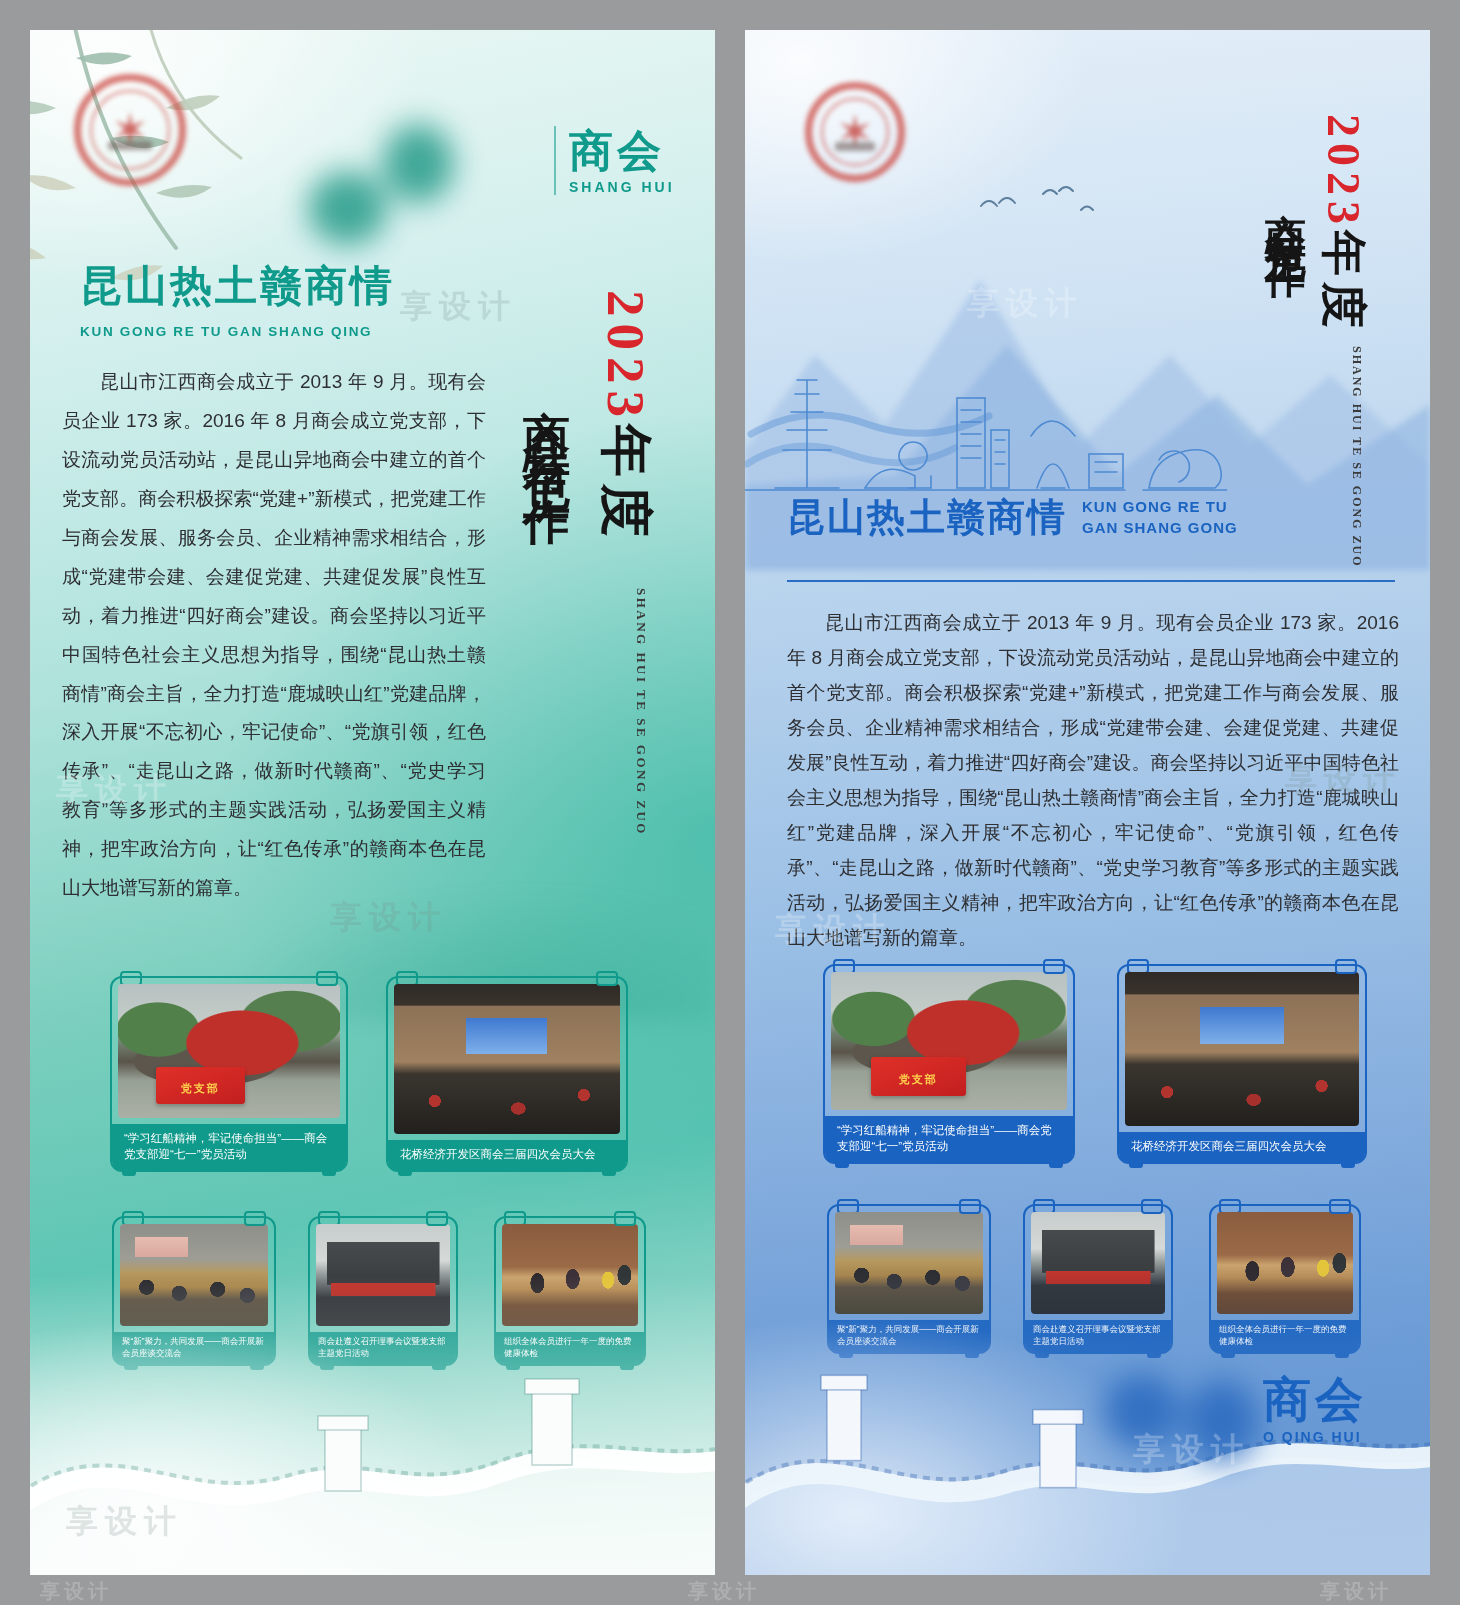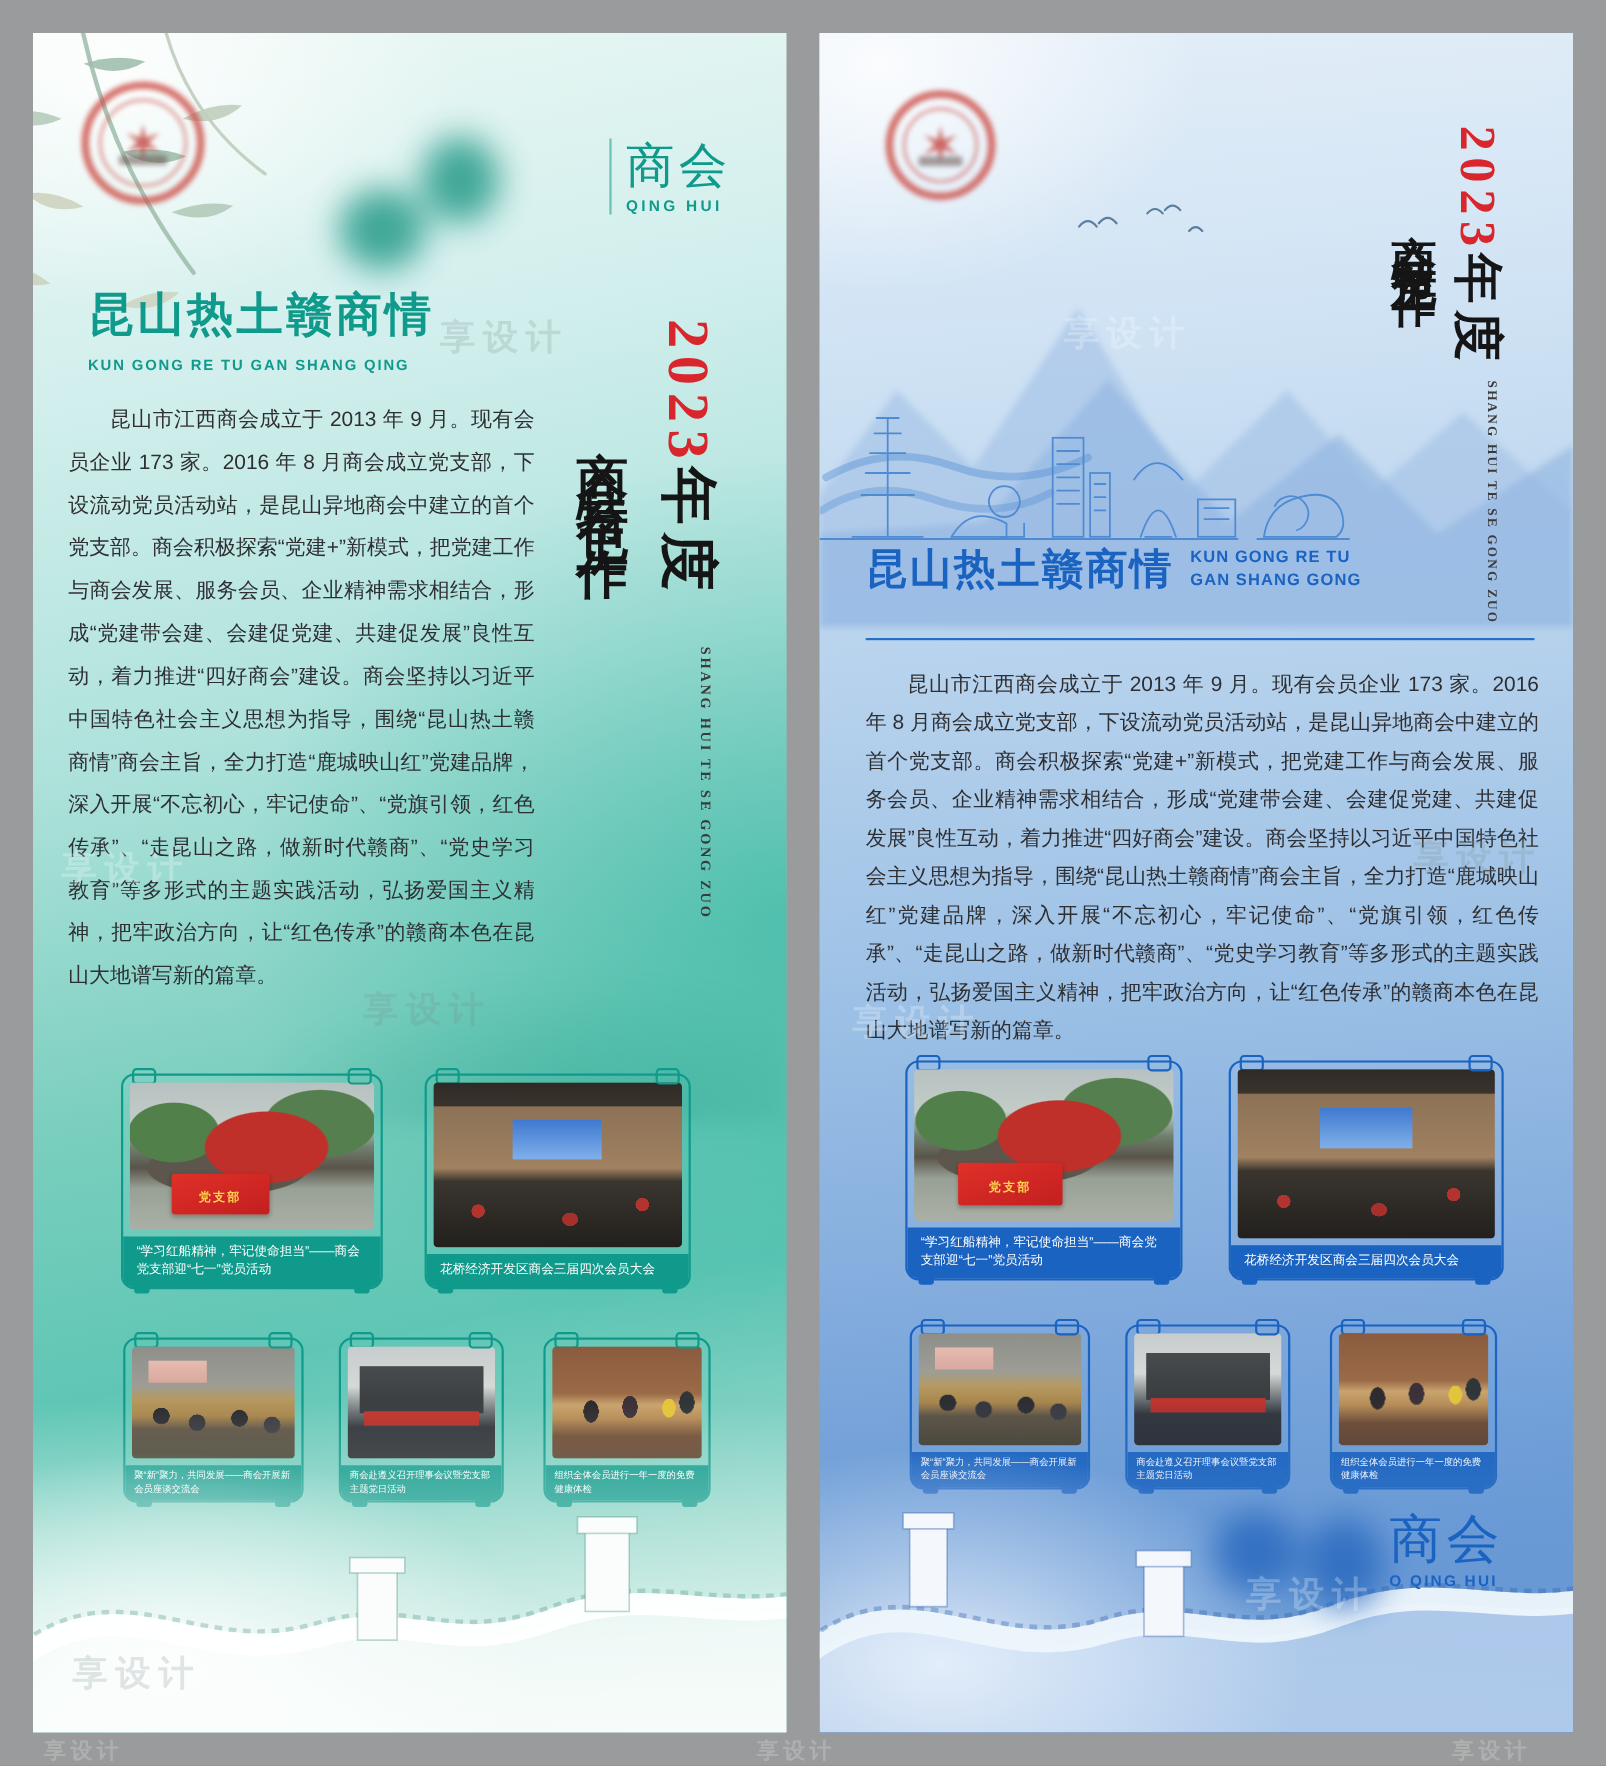--- a/index.html
+++ b/index.html
@@ -36,21 +36,21 @@
   
   .brand-blur{position:absolute;filter:blur(15px);opacity:.9}
   .poster--green .brand-blur{left:268px;top:86px;width:165px;height:140px;background:
       radial-gradient(62px 58px at 30% 66%, #2f9f8e 62%, transparent 64%),
       radial-gradient(56px 62px at 73% 34%, #2f9f8e 62%, transparent 64%)}
   .brand-blur--b{left:340px;top:1318px;width:190px;height:140px;background:
       radial-gradient(60px 58px at 30% 45%, #2d6cc0 62%, transparent 64%),
       radial-gradient(56px 64px at 72% 52%, #2d6cc0 62%, transparent 64%)!important}
   .brand{position:absolute;color:var(--acc)}
   .brand--top{left:524px;top:96px;padding-left:13px;border-left:2px solid rgba(15,154,139,.55)}
-  .brand-cn{font-size:44px;font-weight:400;letter-spacing:4px;line-height:1.15}
+  .brand-cn{font-size:44px;font-weight:700;letter-spacing:4px;line-height:1.15}
   .brand-en{font-size:14px;font-weight:700;letter-spacing:3px;margin-top:2px}
   .brand--bottom{left:518px;top:1342px;border:none}
   .brand--bottom .brand-cn{font-size:48px}
   .brand--bottom .brand-en{letter-spacing:2px}
 
   
   .head-g{position:absolute;left:50px;top:228px;color:var(--acc)}
   .head-g h1{font-size:42px;font-weight:800;letter-spacing:3px}
   .head-g .py{font-size:13.5px;font-weight:700;letter-spacing:1.7px;margin-top:10px}
   .head-b{position:absolute;left:42px;top:462px;display:flex;align-items:center;gap:15px;color:var(--acc)}
@@ -182,21 +182,21 @@
 
     <div class="seal">
       <div class="seal-ring"></div>
       <span class="seal-star">✶</span>
       <div class="seal-bar"></div>
     </div>
 
     <div class="brand-blur"></div>
     <div class="brand brand--top">
       <div class="brand-cn">商会</div>
-      <div class="brand-en">QING HUI</div>
+      <div class="brand-en">SHANG HUI</div>
     </div>
 
     <div class="head-g">
       <h1>昆山热土赣商情</h1>
       <div class="py">KUN GONG RE TU GAN SHANG QING</div>
     </div>
 
     <p class="par">昆山市江西商会成立于 2013 年 9 月。现有会员企业 173 家。2016 年 8 月商会成立党支部，下设流动党员活动站，是昆山异地商会中建立的首个党支部。商会积极探索“党建+”新模式，把党建工作与商会发展、服务会员、企业精神需求相结合，形成“党建带会建、会建促党建、共建促发展”良性互动，着力推进“四好商会”建设。商会坚持以习近平中国特色社会主义思想为指导，围绕“昆山热土赣商情”商会主旨，全力打造“鹿城映山红”党建品牌，深入开展“不忘初心，牢记使命”、“党旗引领，红色传承”、“走昆山之路，做新时代赣商”、“党史学习教育”等多形式的主题实践活动，弘扬爱国主义精神，把牢政治方向，让“红色传承”的赣商本色在昆山大地谱写新的篇章。</p>
 
     <div class="v-cn">商会特色工作</div>

